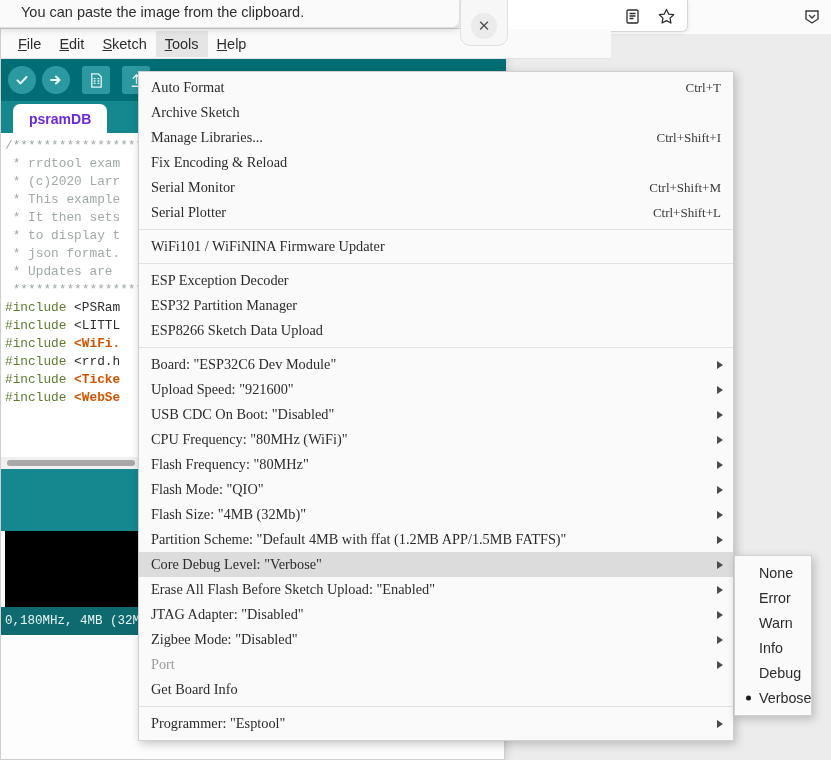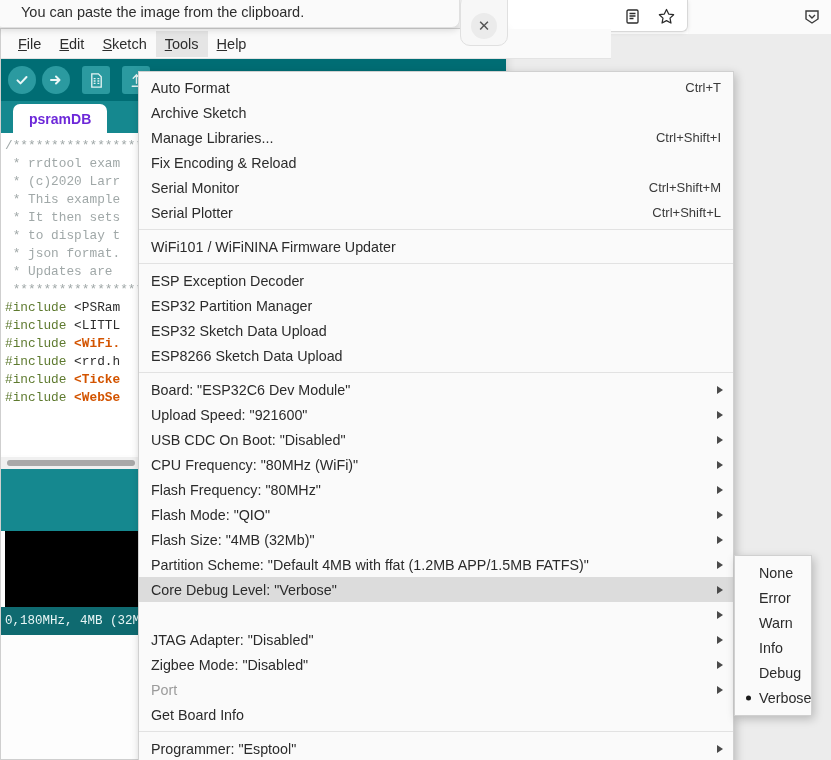--- a/index.html
+++ b/index.html
@@ -170,21 +170,21 @@
   .menu {
     position: absolute; left: 138px; top: 71px; width: 596px;
     background: #fafafa;
     border: 1px solid #d0d0d0;
     box-shadow: 2px 3px 9px rgba(0,0,0,.22);
     z-index: 60; padding: 3px 0 4px 0;
   }
   .mi {
     position: relative; height: 25px; display: flex; align-items: center;
     padding: 0 10px 0 12px; font-size: 14.3px; color: #2b2b2b;
-    white-space: nowrap; cursor: default;
+    white-space: nowrap; cursor: default; font-family: Liberation Serif, serif;
   }
   .mi.highlight { background: #dcdcdc; }
   .mi.disabled { color: #9b9b9b; }
   .mi .label { flex: 1 1 auto; }
   .mi .accel { color: #3a3a3a; font-size: 13px; padding-right: 2px; }
   .mi .arrow {
     position: absolute; right: 10px; top: 50%; transform: translateY(-50%);
     width: 0; height: 0;
     border-left: 6px solid #4a4a4a;
     border-top: 4.5px solid transparent;
@@ -347,23 +347,20 @@
         <span class="label">WiFi101 / WiFiNINA Firmware Updater</span>
       </div>
       <div class="msep"></div>
       <div class="mi">
         <span class="label">ESP Exception Decoder</span>
       </div>
       <div class="mi">
         <span class="label">ESP32 Partition Manager</span>
       </div>
       <div class="mi">
-        <span class="label">ESP32 Sketch Data Upload</span>
-      </div>
-      <div class="mi">
         <span class="label">ESP8266 Sketch Data Upload</span>
       </div>
       <div class="msep"></div>
       <div class="mi">
         <span class="label">Board: "ESP32C6 Dev Module"</span>
         <span class="arrow"></span>
       </div>
       <div class="mi">
         <span class="label">Upload Speed: "921600"</span>
         <span class="arrow"></span>
@@ -390,20 +387,21 @@
       </div>
       <div class="mi">
         <span class="label">Partition Scheme: "Default 4MB with ffat (1.2MB APP/1.5MB FATFS)"</span>
         <span class="arrow"></span>
       </div>
       <div class="mi highlight">
         <span class="label">Core Debug Level: "Verbose"</span>
         <span class="arrow"></span>
       </div>
       <div class="mi">
+        <span class="label">Erase All Flash Before Sketch Upload: "Enabled"</span>
         <span class="arrow"></span>
       </div>
       <div class="mi">
         <span class="label">JTAG Adapter: "Disabled"</span>
         <span class="arrow"></span>
       </div>
       <div class="mi">
         <span class="label">Zigbee Mode: "Disabled"</span>
         <span class="arrow"></span>
       </div>

